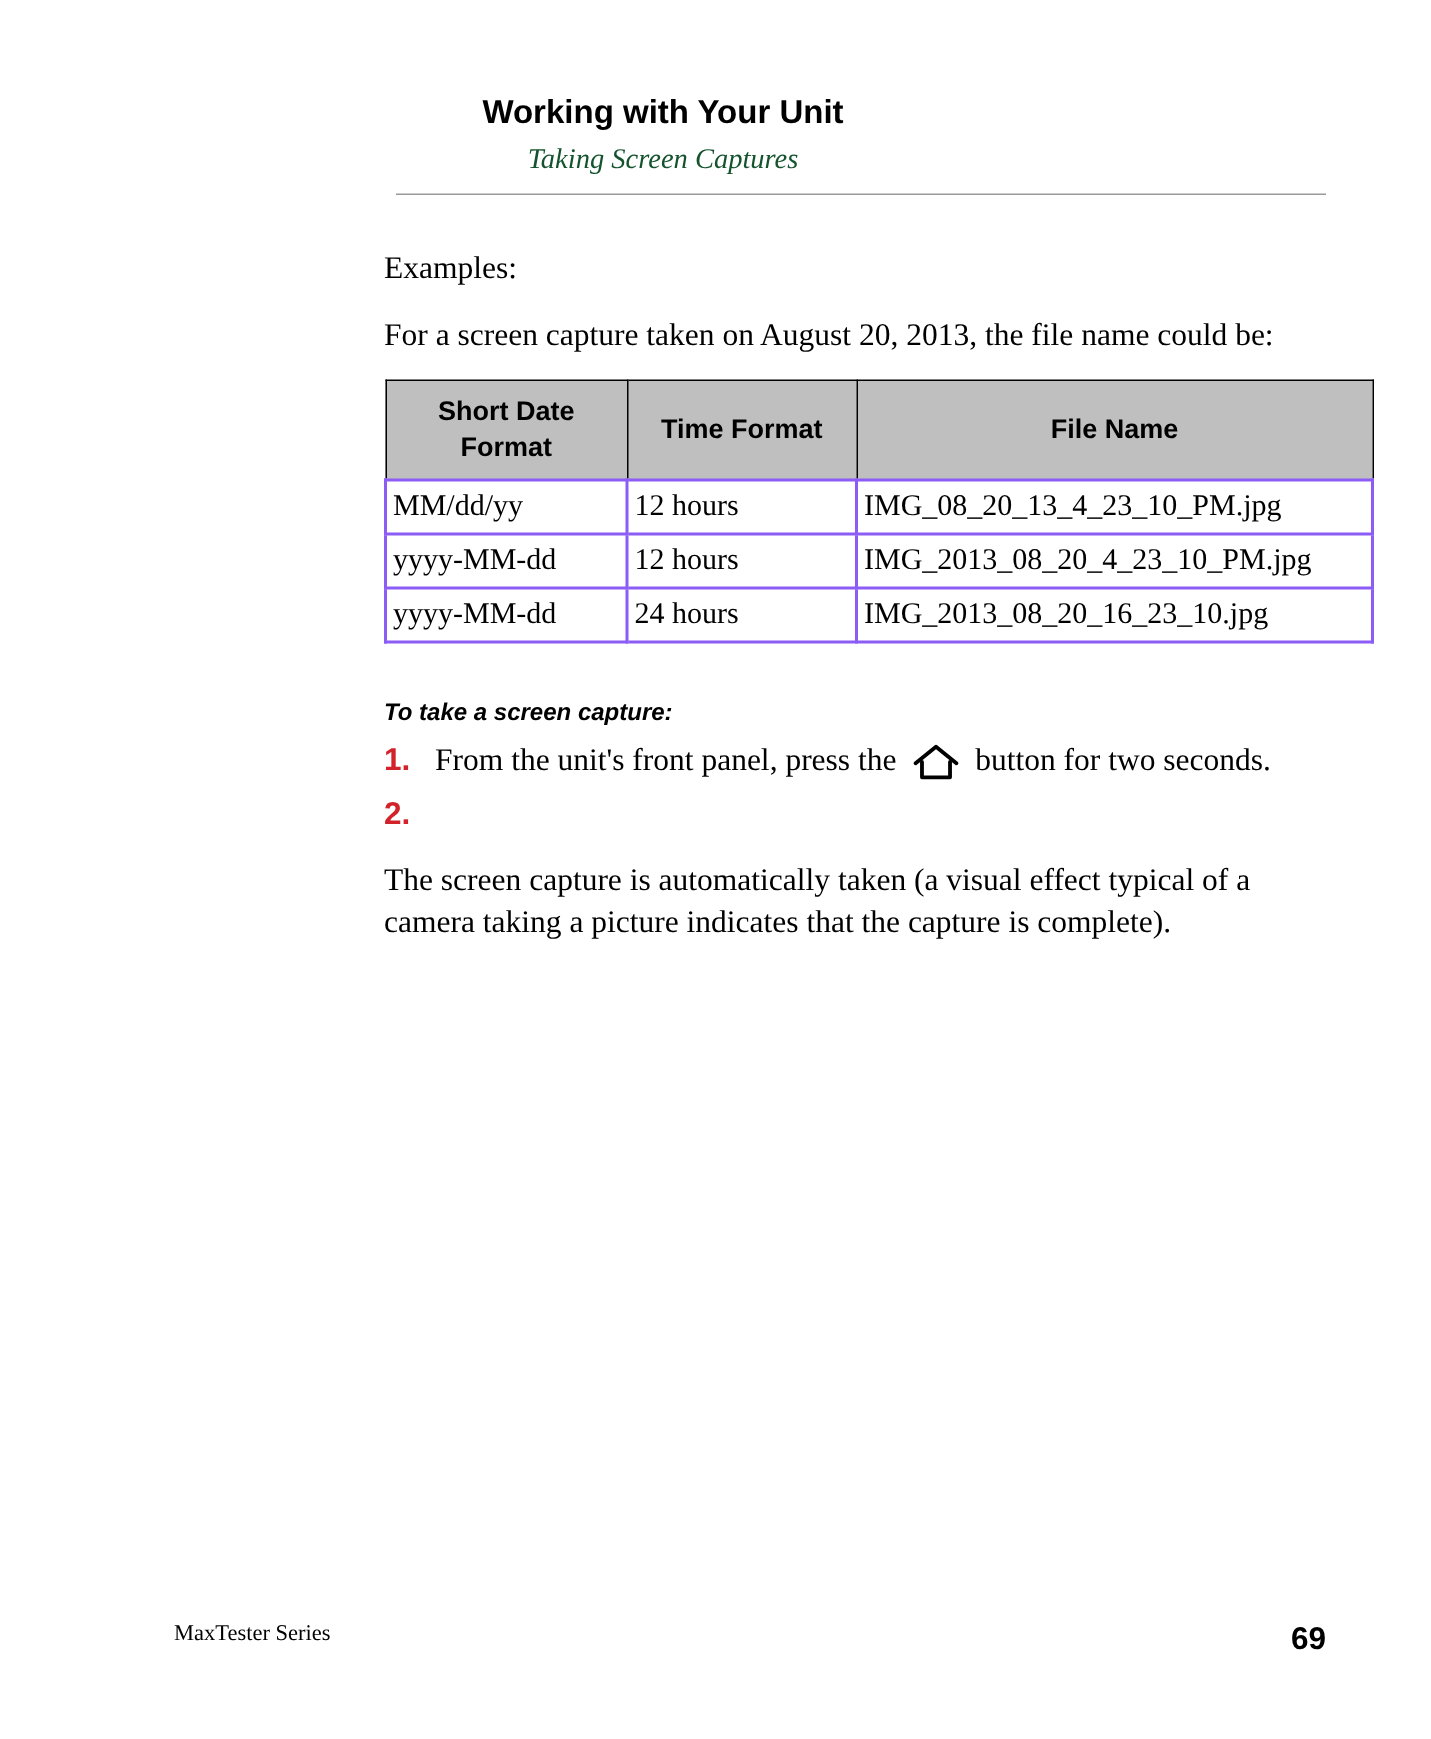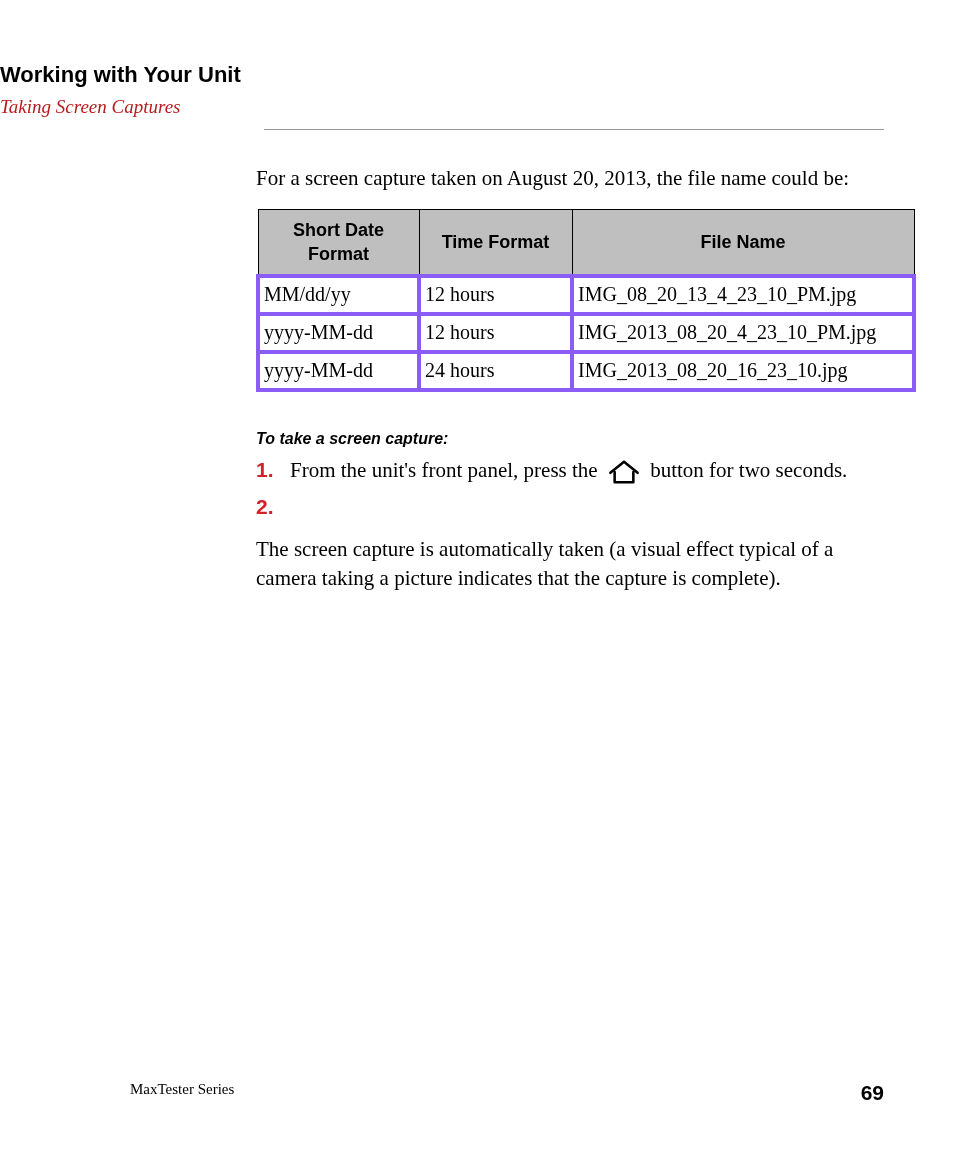--- a/index.html
+++ b/index.html
@@ -11,31 +11,31 @@
     font-family: "ITC Stone Serif", "Palatino Linotype", Palatino, Georgia, serif;
     color: #000;
     font-size: 20px;
     line-height: 1.35;
     position: relative;
   }
   .page {
     padding: 60px 62px 0 0;
     box-sizing: border-box;
   }
-  .head-block { text-align: left; margin-right: 8px; }
+  .head-block { text-align: center; margin-right: 8px; }
   .head-title {
     font-family: "ITC Stone Sans", "Segoe UI", Arial, sans-serif;
     font-weight: 800;
     font-size: 22px;
     margin-bottom: 4px;
   }
   .head-sub {
     font-style: italic;
     font-size: 19px;
-    color: #b91c1c;
+    color: #14532d;
     margin-bottom: 10px;
   }
   .hr {
     height: 1px; background: #999; margin: 0 0 34px 0;
     width: 620px; margin-left: auto; margin-right: 8px;
   }
   .body {
     margin-left: 256px;
     width: 626px;
   }
@@ -49,21 +49,21 @@
     background: #bfbfbf;
     font-family: "ITC Stone Sans", "Segoe UI", Arial, sans-serif;
     font-weight: 800;
     font-size: 18px;
     padding: 8px 6px;
     border: 1px solid #000;
     text-align: center;
     vertical-align: middle;
   }
   table.data td {
-    border: 4px solid #8b5cf6;
+    border: 2px solid #8b5cf6;
     padding: 3px 6px 4px 4px;
     font-size: 20px;
     vertical-align: top;
   }
   table.data td.col-c { white-space: nowrap; }
   .subhead {
     font-family: "ITC Stone Sans", "Segoe UI", Arial, sans-serif;
     font-style: italic;
     font-weight: 800;
     font-size: 16px;
@@ -112,21 +112,21 @@
   .note-label {
     flex: 0 0 74px;
     font-family: "ITC Stone Sans", "Segoe UI", Arial, sans-serif;
     font-weight: 800;
     font-style: italic;
   }
   .note-text { font-style: italic; }
   .footer {
     position: absolute;
     bottom: 52px;
-    left: 130px;
+    left: 116px;
     right: 70px;
     font-size: 15px;
   }
   .footer-left { float: left; }
   .footer-right {
     float: right;
     font-family: "ITC Stone Sans", "Segoe UI", Arial, sans-serif;
     font-weight: 800;
     font-size: 21px;
   }
@@ -135,20 +135,21 @@
 <body>
 
 <div class="page">
   <div class="head-block">
     <div class="head-title">Working with Your Unit</div>
     <div class="head-sub">Taking Screen Captures</div>
   </div>
   <div class="hr"></div>
 
   <div class="body">
+    <p class="para">Examples:</p>
     <p class="para">For a screen capture taken on August 20, 2013, the file name could be:</p>
 
     <table class="data">
       <thead>
         <tr>
           <th style="width:148px">Short Date Format</th>
           <th style="width:140px">Time Format</th>
           <th>File Name</th>
         </tr>
       </thead>

